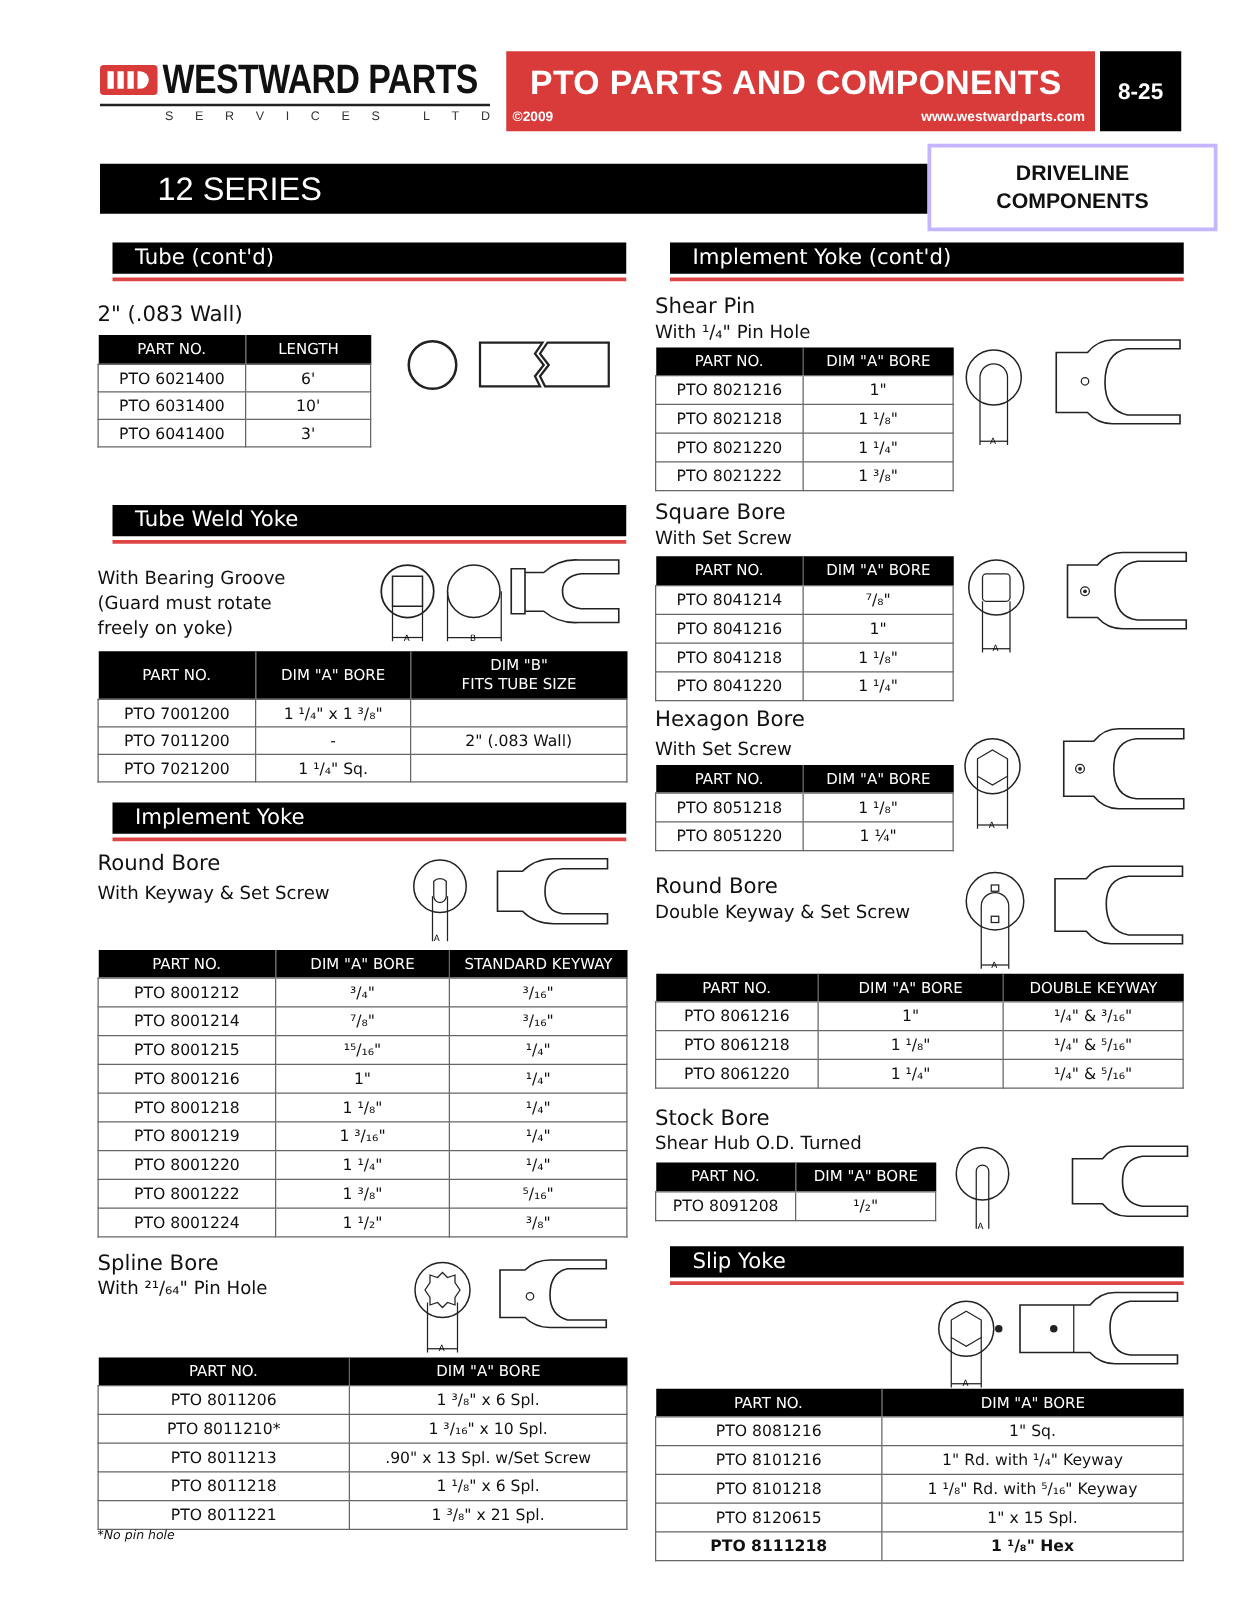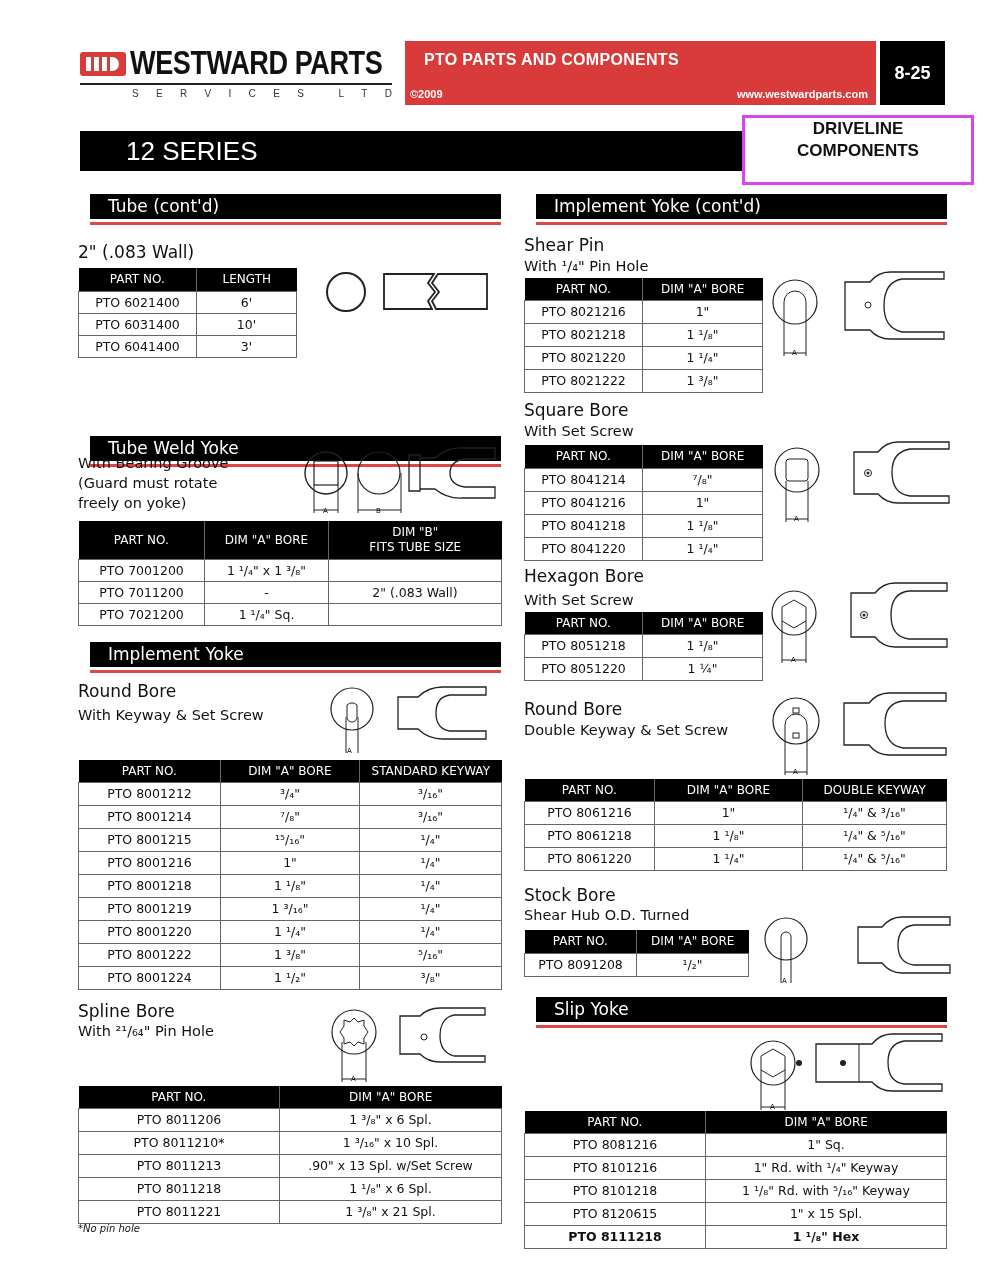--- a/index.html
+++ b/index.html
@@ -10,27 +10,27 @@
 
   
   .logo { left: 80px; top: 46px; width: 312px; height: 60px; }
   .logo-mark { position: absolute; left: 0; top: 6px; width: 46px; height: 24px; background: #d93a3a; border-radius: 3px; }
   .logo-mark span { position: absolute; background: #fff; }
   .logo-name { position: absolute; left: 50px; top: -2px; font-family: "Liberation Sans", sans-serif; font-weight: bold; font-size: 33px; letter-spacing: -0.5px; color: #111; transform: scaleX(0.82); transform-origin: left top; white-space: nowrap; }
   .logo-rule { position: absolute; left: 0; top: 37px; width: 312px; height: 2px; background: #222; }
   .logo-sub { position: absolute; left: 52px; top: 42px; width: 260px; display: flex; justify-content: space-between; font-family: "Liberation Sans", sans-serif; font-size: 10px; color: #333; }
 
   .banner { left: 405px; top: 41px; width: 471px; height: 64px; background: #d93a3a; color: #fff; }
-  .banner-title { position: absolute; left: 19px; top: 10px; font-family: "Liberation Sans", sans-serif; font-weight: bold; font-size: 16px; letter-spacing: 0.3px; }
+  .banner-title { position: absolute; left: 19px; top: 10px; font-family: "Liberation Sans", sans-serif; font-weight: bold; font-size: 27px; letter-spacing: 0.3px; }
   .banner-year { position: absolute; left: 5px; top: 47px; font-family: "Liberation Sans", sans-serif; font-weight: bold; font-size: 11px; }
   .banner-url { position: absolute; right: 8px; top: 47px; font-family: "Liberation Sans", sans-serif; font-weight: bold; font-size: 11px; }
   .pagenum { left: 880px; top: 41px; width: 65px; height: 64px; background: #000; color: #fff; font-family: "Liberation Sans", sans-serif; font-weight: bold; font-size: 18px; display: flex; align-items: center; justify-content: center; }
 
   .series-bar { left: 80px; top: 131px; width: 665px; height: 40px; background: #000; color: #fff; font-family: "Liberation Sans", sans-serif; font-weight: normal; font-size: 26px; padding-left: 46px; line-height: 40px; }
-  .category-box { left: 742px; top: 115px; width: 232px; height: 70px; border: 3px solid #d946ef; background: #fff; font-family: "Liberation Sans", sans-serif; font-weight: bold; font-size: 17px; text-align: center; display: flex; flex-direction: column; line-height: 22px; }
+  .category-box { left: 742px; top: 115px; width: 232px; height: 70px; border: 3px solid #c4b5fd; background: #fff; font-family: "Liberation Sans", sans-serif; font-weight: bold; font-size: 17px; text-align: center; display: flex; flex-direction: column; justify-content: center; line-height: 22px; }
 
   
   .sec { height: 47px; padding-left: 12px; }
   .sec .bar { height: 25px; background: #000; color: #fff; font-size: 17px; padding-left: 18px; line-height: 25px; }
   .sec .red { margin-top: 3px; height: 3px; background: #e04545; }
 
   .h2 { font-size: 17px; color: #111; white-space: nowrap; }
   .h3 { font-size: 14.5px; color: #111; white-space: nowrap; line-height: 20px; }
 
   table.pt { border-collapse: collapse; position: absolute; font-size: 12.5px; }
@@ -109,21 +109,21 @@
         <td>3'</td>
       </tr>
   </tbody>
 </table>
 <svg style="left:322px;top:268px;" width="175" height="50">
   <circle cx="24" cy="24" r="19" fill="none" stroke="#222" stroke-width="2"></circle>
   <path d="M62 6 H112 L106 15 L113 24 L106 33 L110 41 H62 Z" fill="none" stroke="#222" stroke-width="1.8"></path>
   <path d="M116 6 H165 V41 H114 L110 33 L117 24 L110 15 Z" fill="none" stroke="#222" stroke-width="1.8"></path>
 </svg>
 
-<div class="abs sec" style="left:78px;top:404px;width:423px;margin-top:32px;">
+<div class="abs sec" style="left:78px;top:404px;width:423px;">
   <div class="bar">Tube Weld Yoke</div>
   <div class="red"></div>
 </div>
 <div class="abs h3" style="left:78px;top:453px;">
   <div>With Bearing Groove</div>
   <div>(Guard must rotate</div>
   <div>freely on yoke)</div>
 </div>
 <svg style="left:305px;top:445px;" width="195" height="70">
   <circle cx="21" cy="28" r="21" fill="none" stroke="#222" stroke-width="1.4"></circle>

